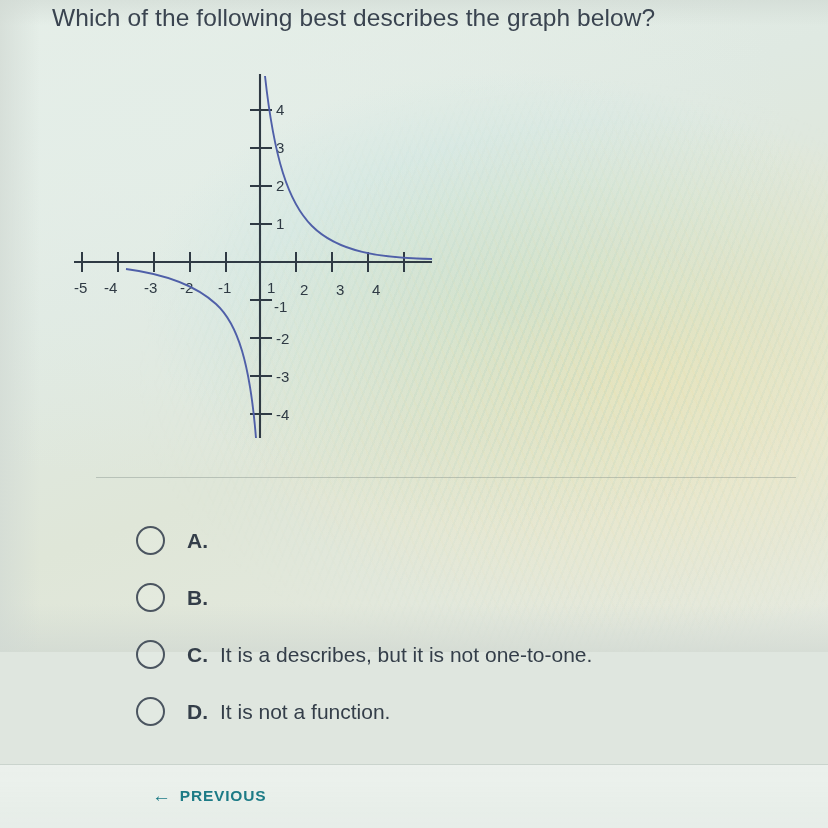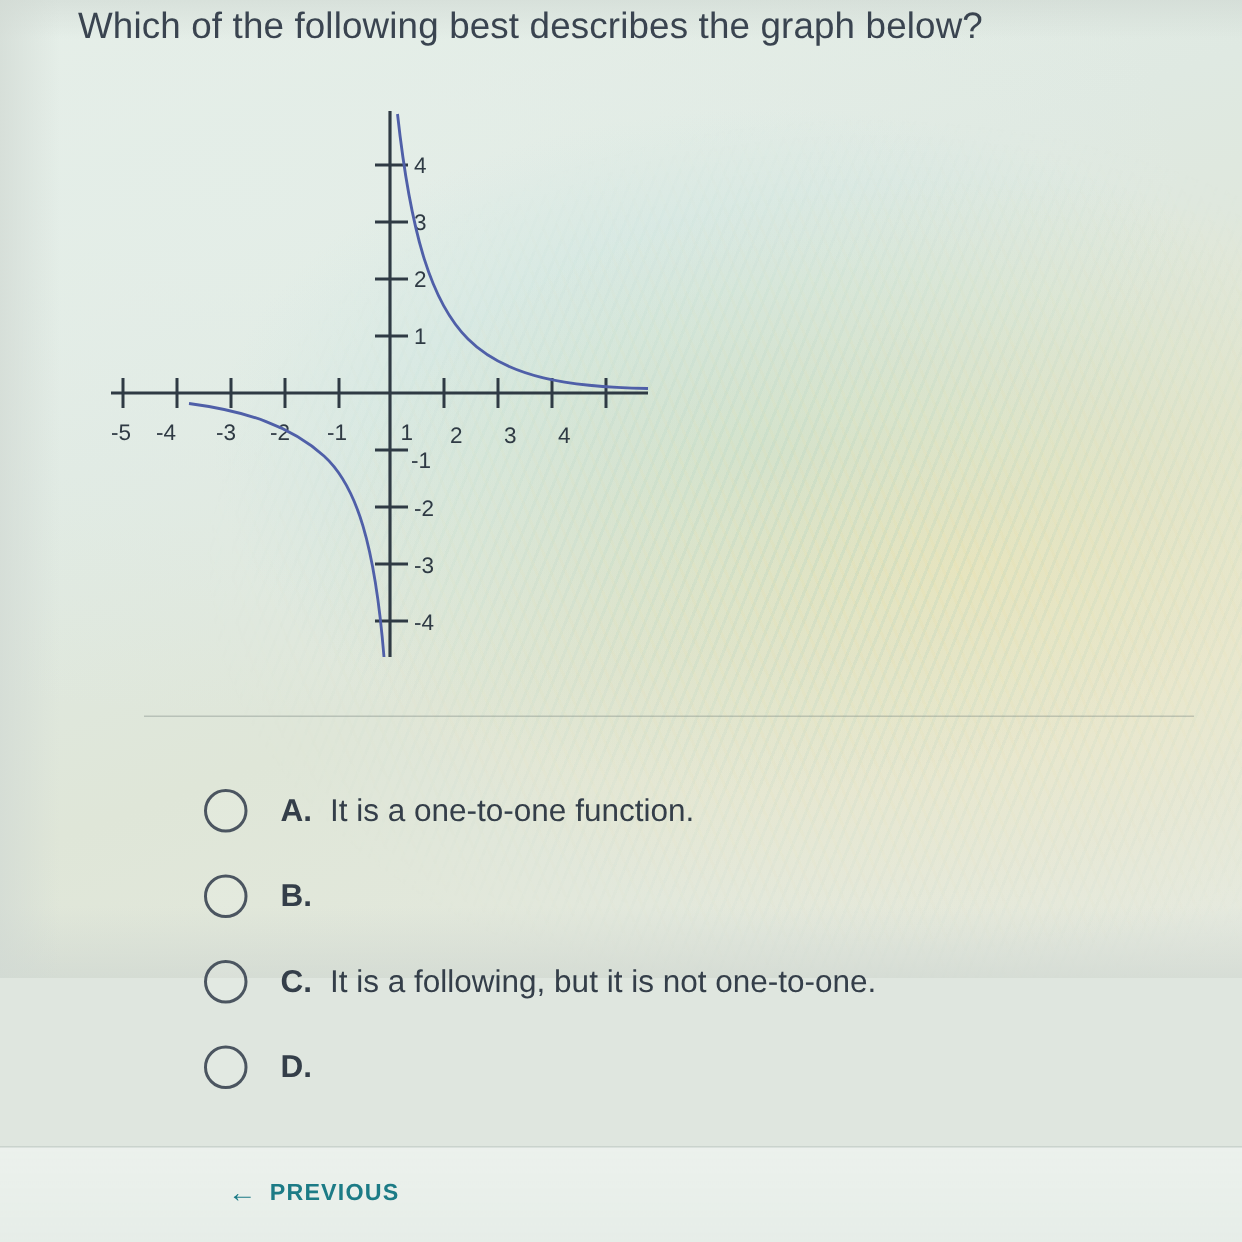--- a/index.html
+++ b/index.html
@@ -212,34 +212,34 @@
         </g>
       </svg>
     </div>
 
     <div class="divider"></div>
 
     <div id="answers">
       <div class="answer-row">
         <div class="radio"></div>
         <div class="answer-letter">A.</div>
-        <div class="answer-text">It is a one-to-one function.</div>
       </div>
       <div class="answer-row">
         <div class="radio"></div>
         <div class="answer-letter">B.</div>
       </div>
       <div class="answer-row">
         <div class="radio"></div>
         <div class="answer-letter">C.</div>
-        <div class="answer-text">It is a following, but it is not one-to-one.</div>
+        <div class="answer-text">It is a describes, but it is not one-to-one.</div>
       </div>
       <div class="answer-row">
         <div class="radio"></div>
         <div class="answer-letter">D.</div>
+        <div class="answer-text">It is not a function.</div>
       </div>
     </div>
 
     <div id="footer-bar"></div>
     <div id="prev-button">
       <span class="arrow">←</span>
       <span>PREVIOUS</span>
     </div>
 
   </div>

